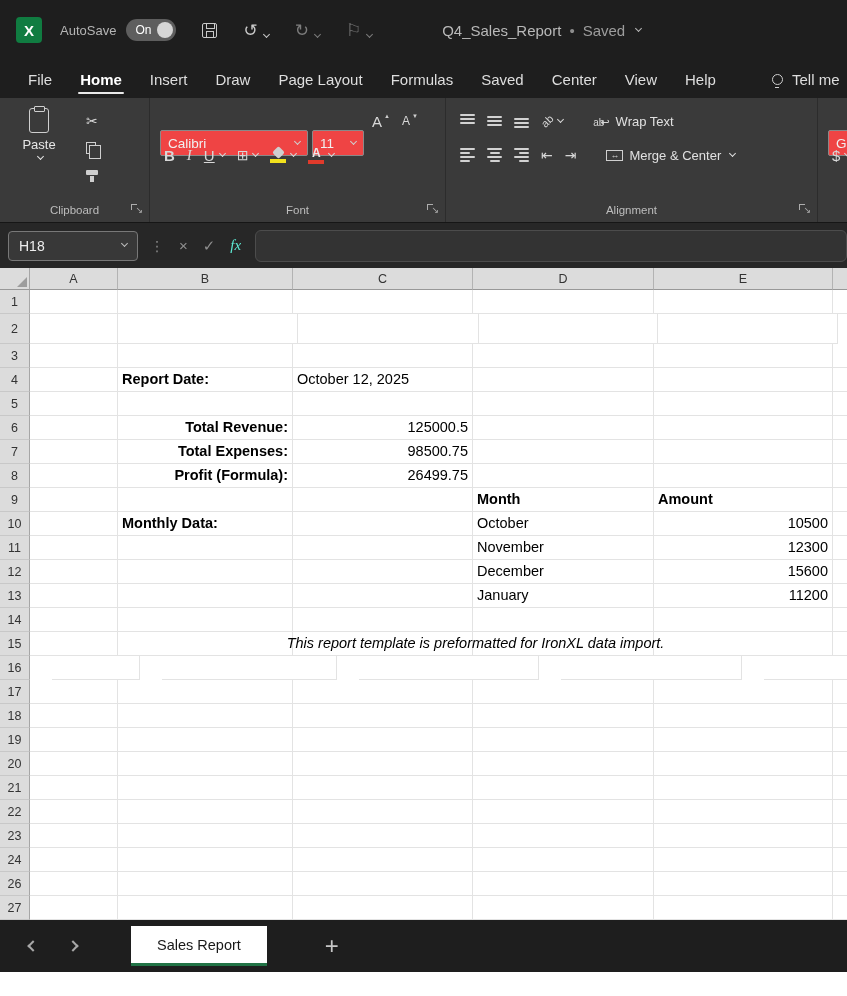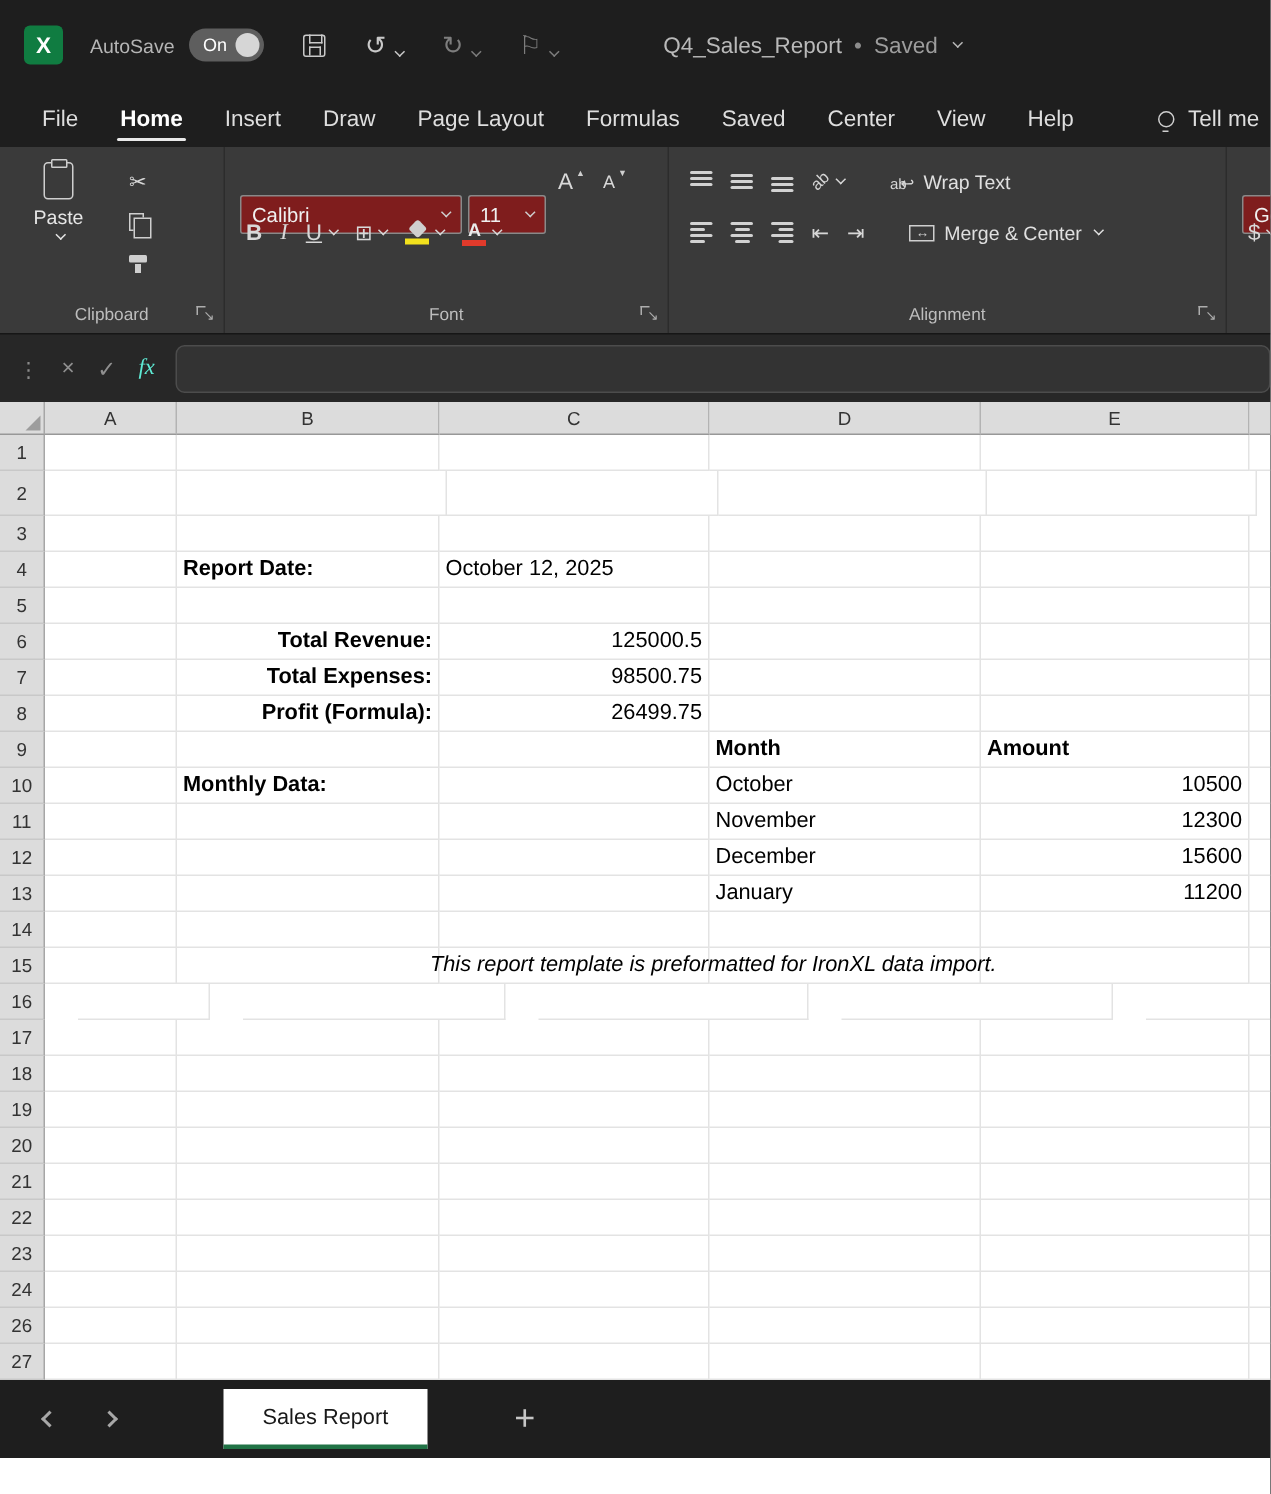--- a/index.html
+++ b/index.html
@@ -58,21 +58,21 @@
   .clipboard-icon::before { content:""; position:absolute; top:-3px; left:4px; width:9px; height:4px; background:#3a3a3a; border:1.5px solid #cfcfcf; border-radius:1px; }
   .clip-col { display:flex; flex-direction:column; justify-content:flex-start; gap:5px; margin-left:14px; padding-top:4px; }
   .rbtn { background:none; border:none; color:#d8d8d8; font-family:inherit; font-size:14px; display:flex; align-items:center;
     gap:2px; padding:2px 4px; min-height:22px; cursor:default; }
   .copy-icon { width:10px; height:12px; border:1.4px solid #cfcfcf; position:relative; display:inline-block; }
   .copy-icon::after { content:""; position:absolute; left:2px; top:2px; width:10px; height:12px; border:1.4px solid #cfcfcf; background:#3a3a3a; }
   .brush-icon { width:12px; height:5px; background:#cfcfcf; border-radius:1px; position:relative; display:inline-block; margin-top:-6px; }
   .brush-icon::after { content:""; position:absolute; left:4px; top:6px; width:4px; height:6px; background:#cfcfcf; }
 
   .rrow { display:flex; align-items:center; gap:4px; height:30px; }
-  .combo { background:#7f1d1d; border:1px solid #898989; border-radius:2px; height:26px; display:flex; align-items:center;
+  .combo { background:#ef4444; border:1px solid #898989; border-radius:2px; height:26px; display:flex; align-items:center;
     justify-content:space-between; padding:0 7px; font-size:13.5px; color:#f0f0f0; cursor:default;margin-top:44px; }
   .combo.fontname { width:148px; }
   .combo.fontsize { width:52px; }
   .combo.numfmt { width:120px; }
   .combo .chev { color:#cfcfcf; }
   .bigA { font-size:15px; } .smallA { font-size:12px; }
   sup.tri { font-size:6px; color:#cfcfcf; transform:translateY(-5px); }
   .rbtn.bold { font-weight:bold; font-size:15px; }
   .rbtn.italic { font-style:italic; font-family:"Liberation Serif", serif; font-size:15px; }
   .rbtn.underline .u { text-decoration:underline; font-size:15px; }
@@ -133,21 +133,21 @@
     white-space:nowrap; cursor:default; }
 
   
   .tabbar { height:52px; background:#1e1e1e; display:flex; align-items:center; }
   .tab-nav { background:none; border:none; width:34px; height:34px; display:flex; align-items:center; justify-content:center;
     margin-left:6px; color:#a8a8a8; cursor:default; }
   .tab-nav:first-child { margin-left:16px; }
   .tab-nav .chev { width:8px; height:8px; border-width:0 2px 2px 0; border-style:solid; border-color:#a8a8a8; }
   .chev.left { transform:rotate(135deg); }
   .chev.right { transform:rotate(-45deg); }
-  .sheet-tab { margin-left:59px; height:40px; background:#fff; color:#191919; display:flex; align-items:center;
+  .sheet-tab { margin-left:41px; height:40px; background:#fff; color:#191919; display:flex; align-items:center;
     padding:11px 26px; font-size:14.5px; border-bottom:3px solid #217346; cursor:default; }
   .add-sheet { background:none; border:none; color:#c6c6c6; font-size:24px; font-weight:300; margin-left:58px; cursor:default; }
 </style>
 </head>
 <body>
 
 <div class="app">
 
   <header class="titlebar">
     <div class="excel-logo">
@@ -365,20 +365,24 @@
           <button class="rbtn currency-btn">
             <span>$</span>
             <span class="chev sm"></span>
           </button>
         </div>
       </div>
     </div>
   </section>
 
   <div class="formulabar">
+    <div class="namebox">
+      <span>H18</span>
+      <span class="chev sm"></span>
+    </div>
     <span class="fb-dots">⋮</span>
     <span class="fb-btn">×</span>
     <span class="fb-btn">✓</span>
     <span class="fb-fx">fx</span>
     <div class="formula-input">
       <span></span>
     </div>
   </div>
 
   <div class="sheet">

